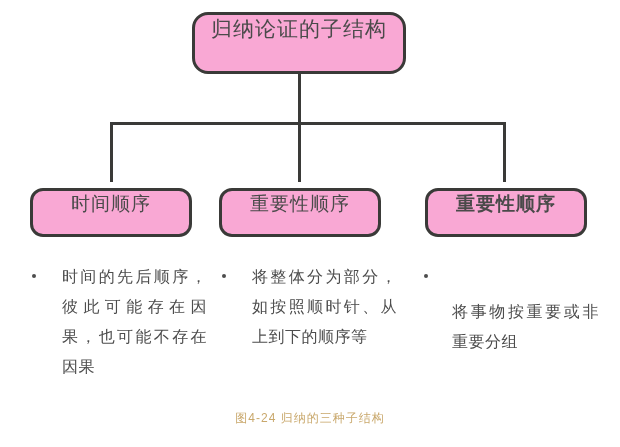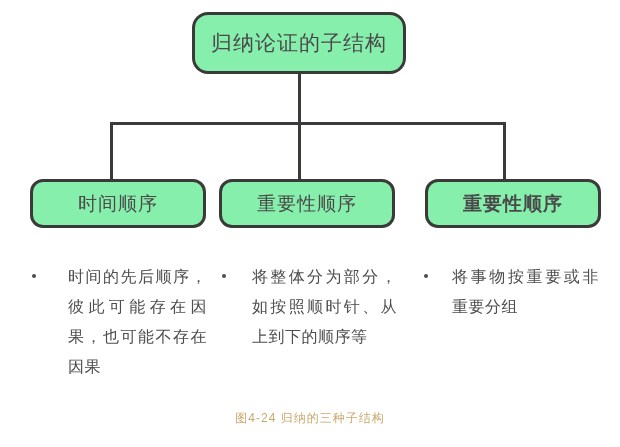--- a/index.html
+++ b/index.html
@@ -26,56 +26,56 @@
     width: 620px;
     height: 447px;
     pointer-events: none;
   }
 
   
   .node {
     position: absolute;
     box-sizing: border-box;
     border: 3px solid #3a3a38;
-    background: #86efac;
+    background: #f9a8d4;
     display: flex;
-    align-items: center;
+    align-items: flex-start;
     justify-content: center;
     color: #4a4a4a;
     letter-spacing: 1px;
     white-space: nowrap;
   }
   .node-root {
     left: 192px;
     top: 12px;
     width: 214px;
     height: 62px;
     border-radius: 16px;
     font-size: 21px;
   }
   .node-child {
-    top: 179px;
-    width: 176px;
+    top: 188px;
+    width: 162px;
     height: 49px;
     border-radius: 13px;
     font-size: 19px;
   }
   .node-child-1 { left: 30px; }
   .node-child-2 { left: 219px; }
   .node-child-3 { left: 425px; font-weight: bold; }
 
   
   .bullet-col {
     position: absolute;
     top: 262px;
     width: 175px;
     display: flex;
     align-items: flex-start;
   }
-  .bullet-col-1 { left: 32px; gap: 6px; }
+  .bullet-col-1 { left: 32px; }
   .bullet-col-2 { left: 222px; }
   .bullet-col-3 { left: 424px; }
 
   .bullet-dot {
     width: 4px;
     height: 4px;
     border-radius: 50%;
     background: #4d4d4d;
     margin-top: 12px;
     flex: 0 0 auto;
@@ -84,20 +84,21 @@
     margin-left: 26px;
     font-size: 16px;
     line-height: 30px;
     color: #4d4d4d;
     letter-spacing: 0.5px;
     text-align: justify;
     text-justify: inter-ideograph;
   }
   .bullet-col-3 .bullet-text {
     margin-left: 24px;
+    margin-top: 35px;
   }
 
   
   #caption {
     position: absolute;
     left: 0;
     top: 410px;
     width: 620px;
     text-align: center;
     font-size: 12px;

